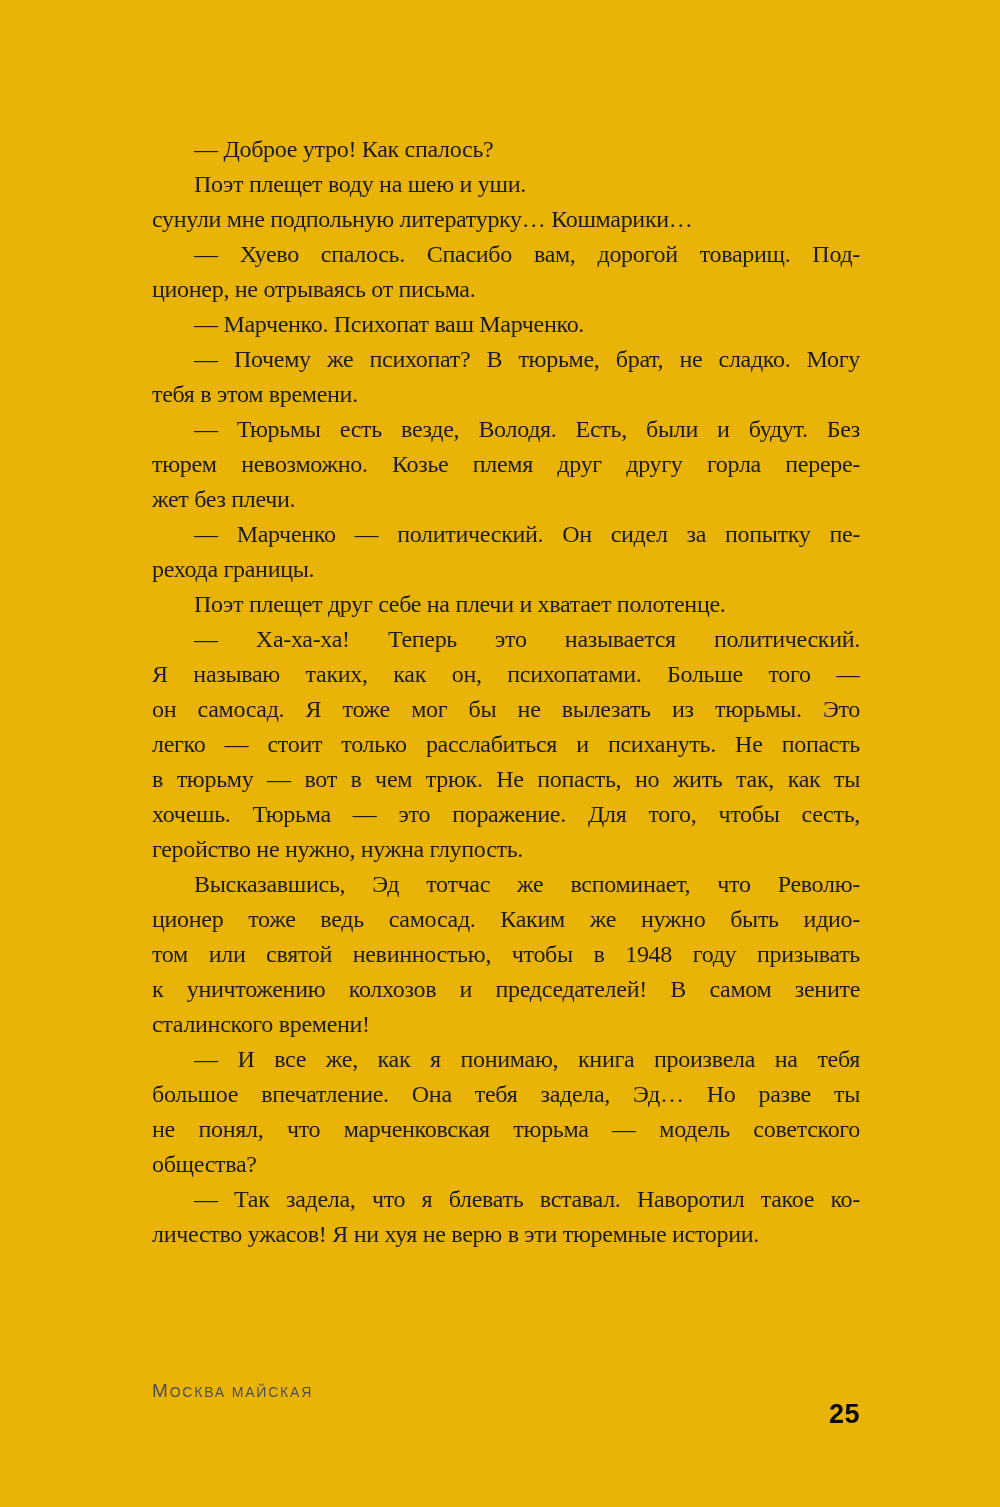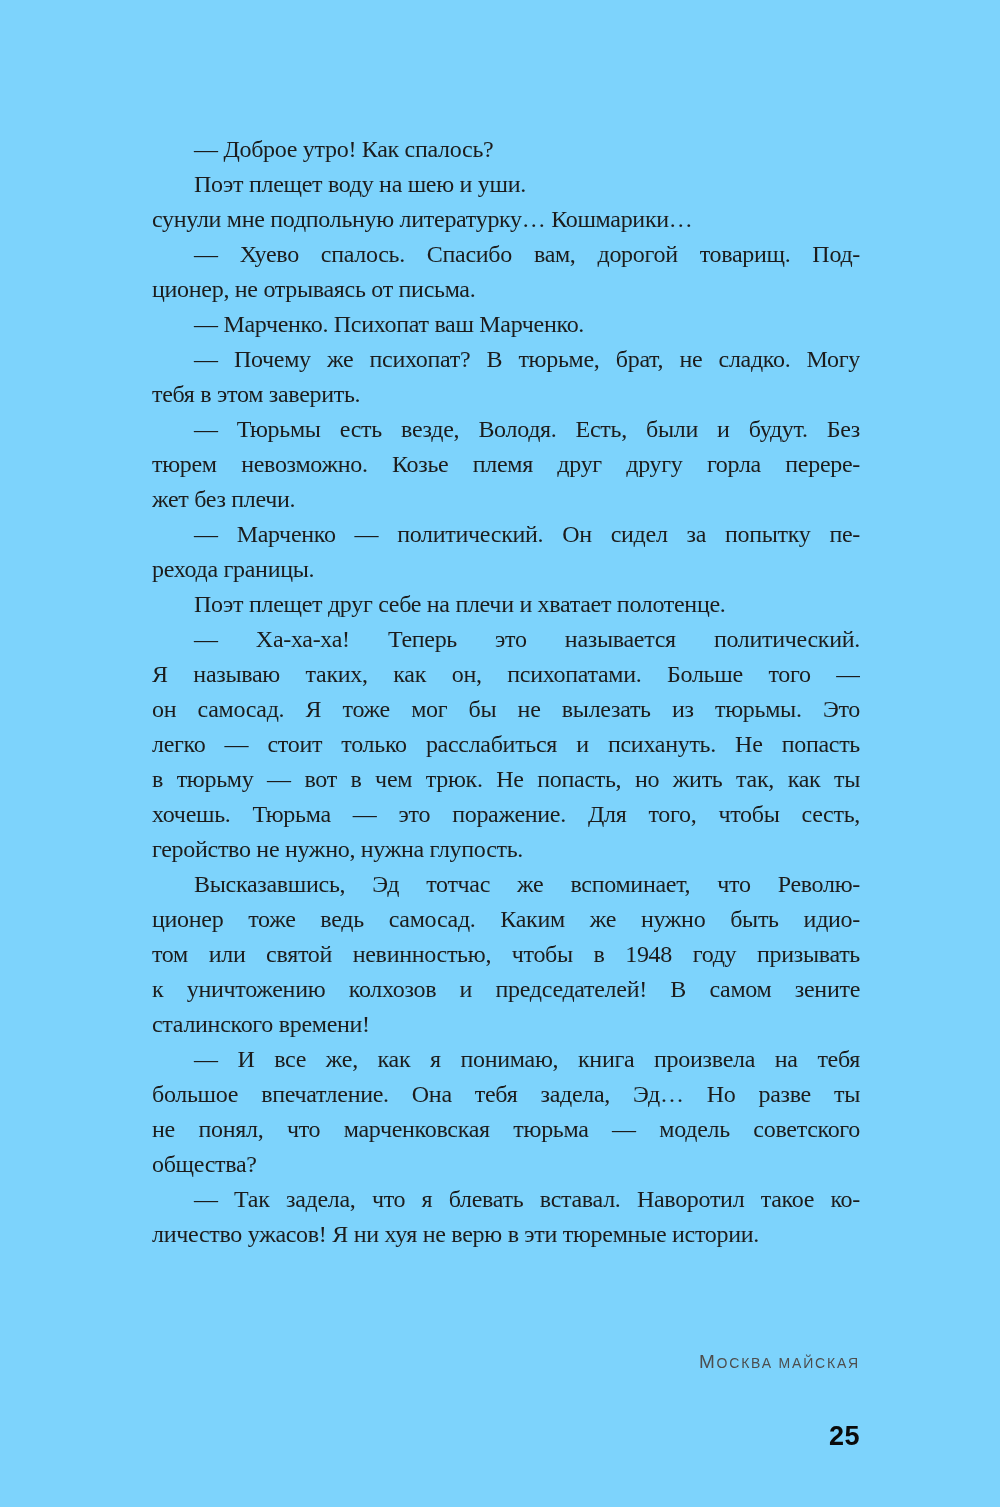--- a/index.html
+++ b/index.html
@@ -4,21 +4,21 @@
 <style>
   html, body {
     margin: 0;
     padding: 0;
     background: #ffffff;
   }
   .page {
     position: relative;
     width: 1000px;
     height: 1507px;
-    background: #7dd3fc;
+    background: #eab308;
     overflow: hidden;
     font-family: "Liberation Serif", serif;
   }
   .text-block {
     position: absolute;
     left: 152px;
     top: 132px;
     width: 708px;
     color: #1c1c1c;
     font-size: 24px;
@@ -38,22 +38,21 @@
   .line.first {
     text-indent: 42px;
   }
   .footer {
     position: absolute;
     left: 152px;
     top: 1351px;
     width: 708px;
     display: flex;
     justify-content: space-between;
-    align-items: flex-end;
-    flex-direction: column;
+    align-items: center;
   }
   .running-title {
     font-family: "Liberation Sans", sans-serif;
     font-size: 14px;
     font-weight: 400;
     color: #4d4d4d;
     text-transform: uppercase;
     letter-spacing: 1.8px;
   }
   .running-title::first-letter {
@@ -84,21 +83,21 @@
         <div class="line first jfull">— Хуево спалось. Спасибо вам, дорогой товарищ. Под-</div>
       </div>
       <div class="paragraph">
         <div class="line">ционер, не отрываясь от письма.</div>
       </div>
       <div class="paragraph">
         <div class="line first">— Марченко. Психопат ваш Марченко.</div>
       </div>
       <div class="paragraph">
         <div class="line first jfull">— Почему же психопат? В тюрьме, брат, не сладко. Могу</div>
-        <div class="line">тебя в этом заверить.</div>
+        <div class="line">тебя в этом времени.</div>
       </div>
       <div class="paragraph">
         <div class="line first jfull">— Тюрьмы есть везде, Володя. Есть, были и будут. Без</div>
         <div class="line jfull">тюрем невозможно. Козье племя друг другу горла перере-</div>
         <div class="line">жет без плечи.</div>
       </div>
       <div class="paragraph">
         <div class="line first jfull">— Марченко — политический. Он сидел за попытку пе-</div>
         <div class="line">рехода границы.</div>
       </div>

